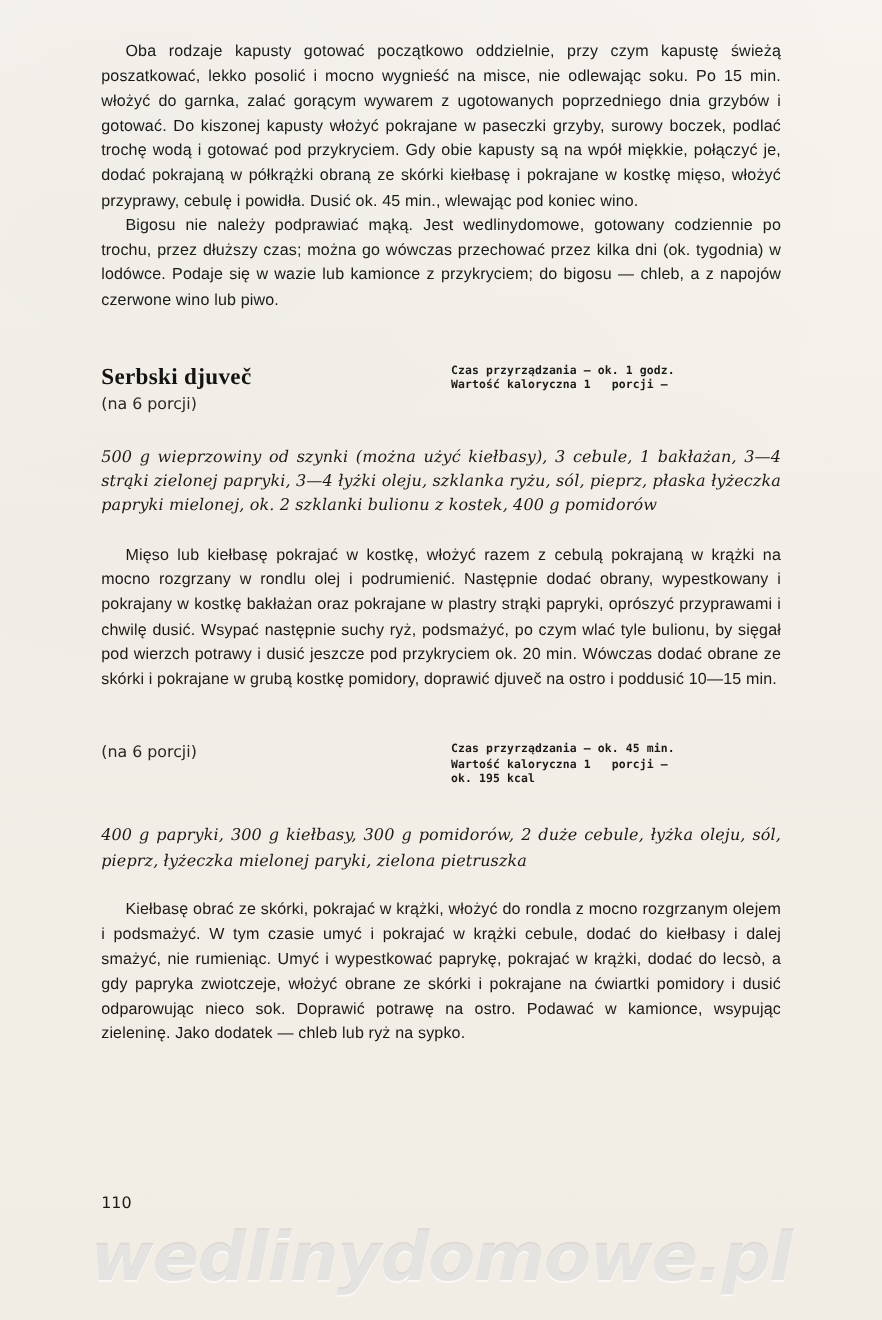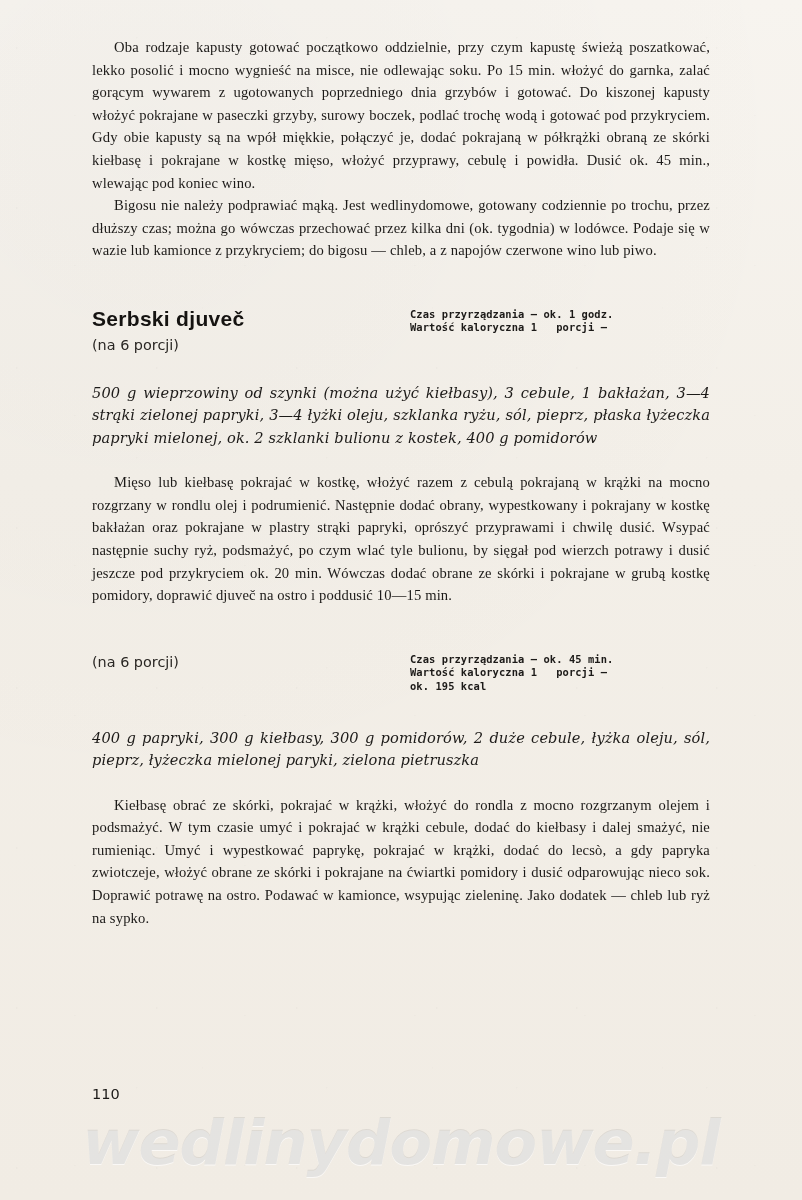--- a/index.html
+++ b/index.html
@@ -32,39 +32,39 @@
   }
   .content {
     position: absolute;
     left: 92px;
     top: 36px;
     width: 618px;
   }
 
   p {
     margin: 0;
-    font-family: Liberation Serif, serif;
+    font-family: Liberation Sans, sans-serif;
     font-size: 14.6px;
     line-height: 22.6px;
     text-align: justify;
     letter-spacing: 0.15px;
     color: #1c1a18;
   }
   p.indent {
     text-indent: 22px;
   }
 
   
   .recipe-head {
     position: relative;
     margin-top: 44px;
     min-height: 52px;
   }
   .recipe-title {
-    font-family: Liberation Sans, sans-serif;
+    font-family: Liberation Serif, serif;
     font-size: 21px;
     font-weight: 700;
     letter-spacing: 0.3px;
     color: #151311;
     line-height: 26px;
   }
   .recipe-portions {
     font-family: "DejaVu Sans", sans-serif;
     font-size: 14.4px;
     color: #2a2724;

